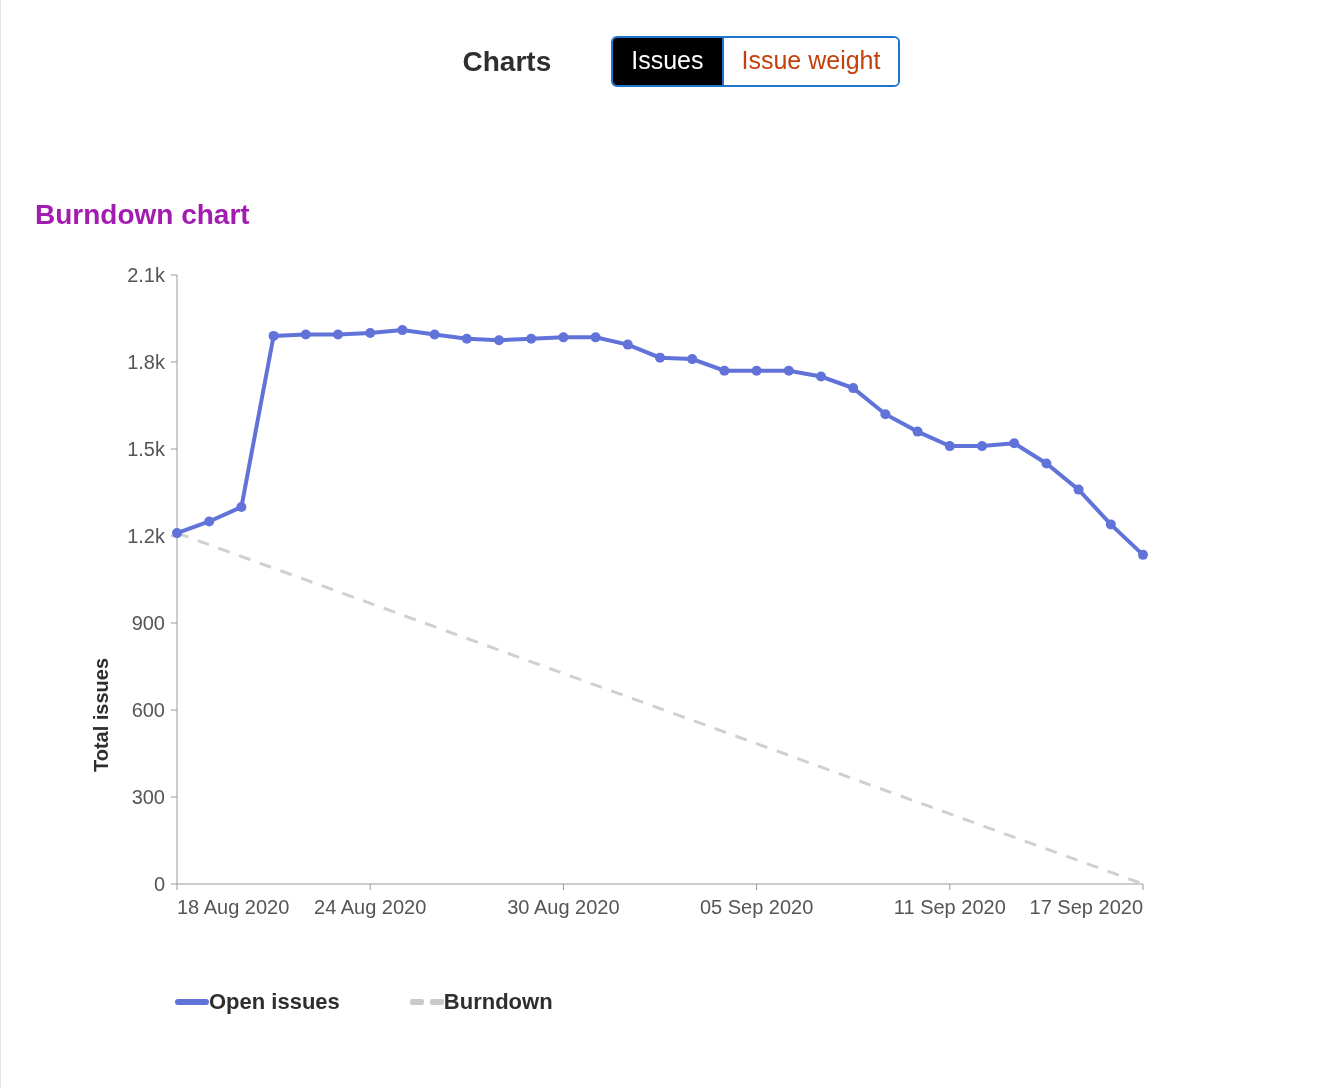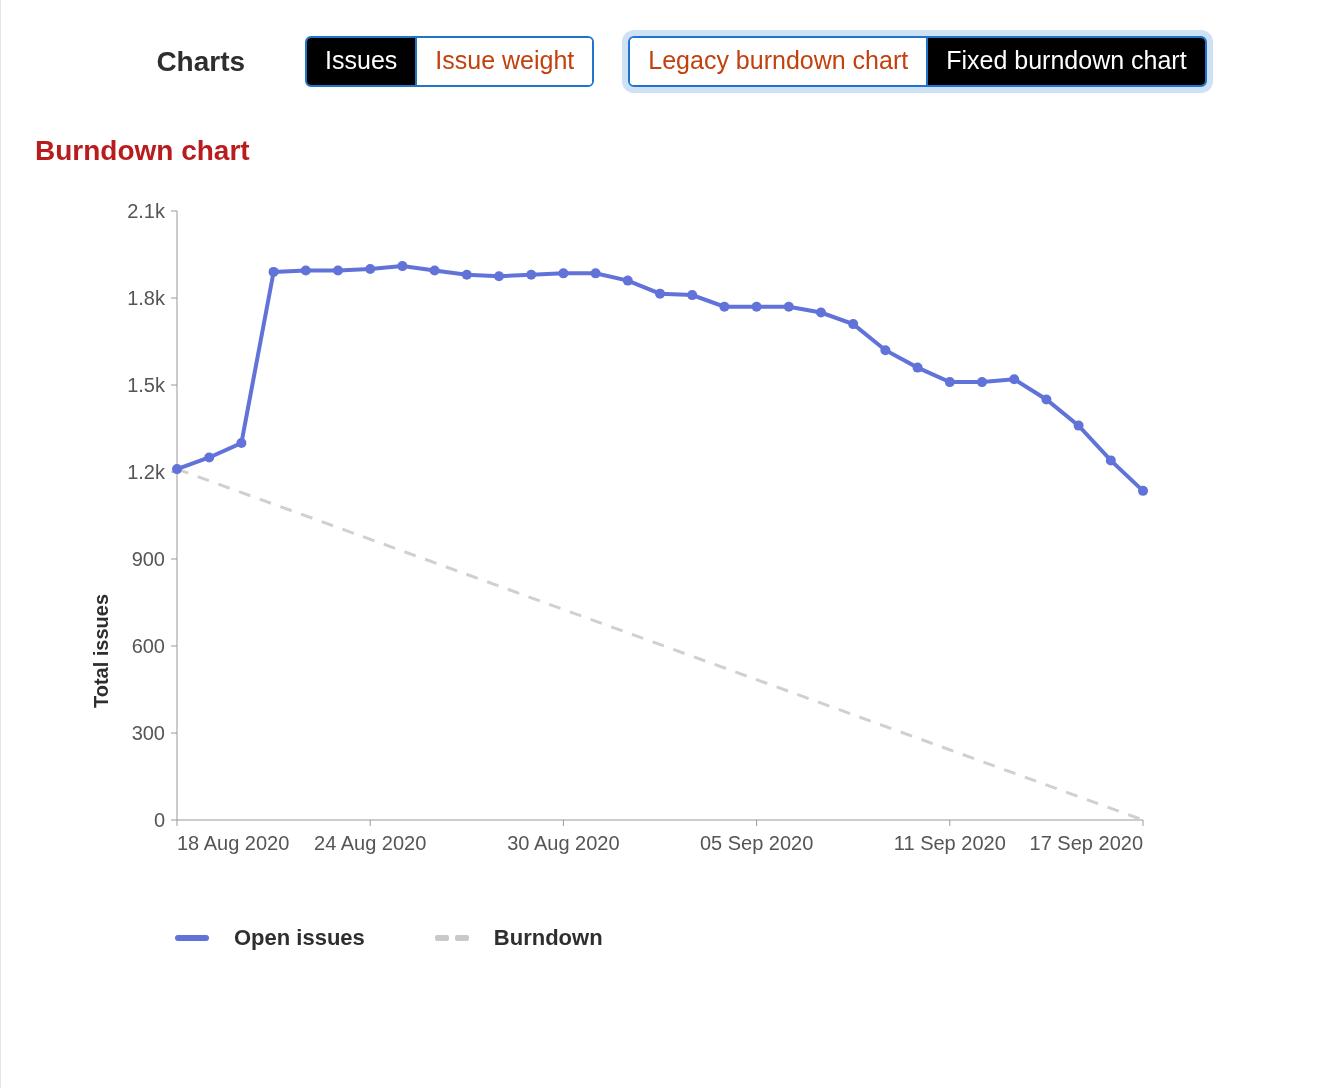--- a/index.html
+++ b/index.html
@@ -47,22 +47,22 @@
   }
   .seg-btn + .seg-btn { border-left: 2px solid #1f75cb; }
   .seg-btn.active { background: #000000; color: #fff; }
   .seg-group.halo {
     box-shadow: 0 0 0 6px #cfe1f5;
     border-radius: 6px;
   }
   .chart-title {
     font-size: 28px;
     font-weight: 700;
-    margin: 48px 0 0 0;
-    color: #b91c1c;
+    margin: 112px 0 0 0;
+    color: #a21caf;
   }
   .plot-wrap {
     position: relative;
     margin: 28px 0 0 0;
   }
   .yaxis-title {
     position: absolute;
     left: 66px;
     top: 456px;
     transform: translate(-50%, -50%) rotate(-90deg);
@@ -77,21 +77,21 @@
   .tick-label-y { text-anchor: end; }
   .series-line { fill: none; stroke: #6172d9; stroke-width: 4; }
   .series-pt { fill: #6172d9; }
   .guideline { fill: none; stroke: #d0d0d0; stroke-width: 3; stroke-dasharray: 12 10; }
   .legend {
     display: flex;
     gap: 70px;
     margin: 30px 0 0 140px;
     align-items: center;
   }
-  .legend-item { display: flex; align-items: center; gap: 25px; }
+  .legend-item { display: flex; align-items: center; gap: 0; }
   .legend-swatch-solid {
     width: 34px; height: 6px; background: #6172d9; border-radius: 3px;
   }
   .legend-swatch-dash {
     width: 34px; height: 6px; position: relative;
   }
   .legend-swatch-dash::before,
   .legend-swatch-dash::after {
     content: ""; position: absolute; top: 0; height: 6px; background: #c9c9c9; border-radius: 2px;
   }
@@ -105,24 +105,20 @@
 <div class="page">
 
   <div class="top-row">
     <div class="charts-label">Charts</div>
 
     <div class="seg-group">
       <button class="seg-btn active">Issues</button>
       <button class="seg-btn">Issue weight</button>
     </div>
 
-    <div class="seg-group halo" style="margin-left:-26px;">
-      <button class="seg-btn">Legacy burndown chart</button>
-      <button class="seg-btn active">Fixed burndown chart</button>
-    </div>
   </div>
 
   <h2 class="chart-title">Burndown chart</h2>
 
   <div class="plot-wrap">
     <div class="yaxis-title">Total issues</div>
     <svg id="chart-svg" width="1160" height="700">
         <line x1="142" y1="16" x2="142" y2="625" class="axis-line"></line>
         <line x1="142" y1="625" x2="1108" y2="625" class="axis-line"></line>
         <line x1="136" y1="625" x2="142" y2="625" class="axis-line"></line>

